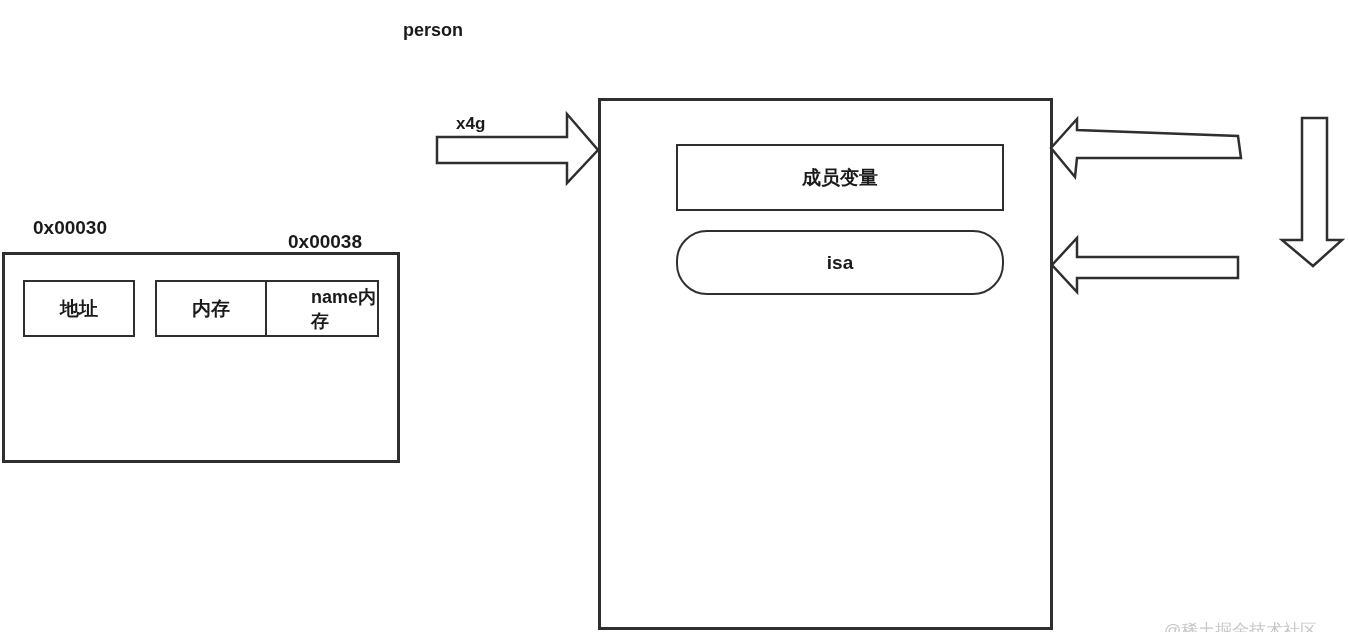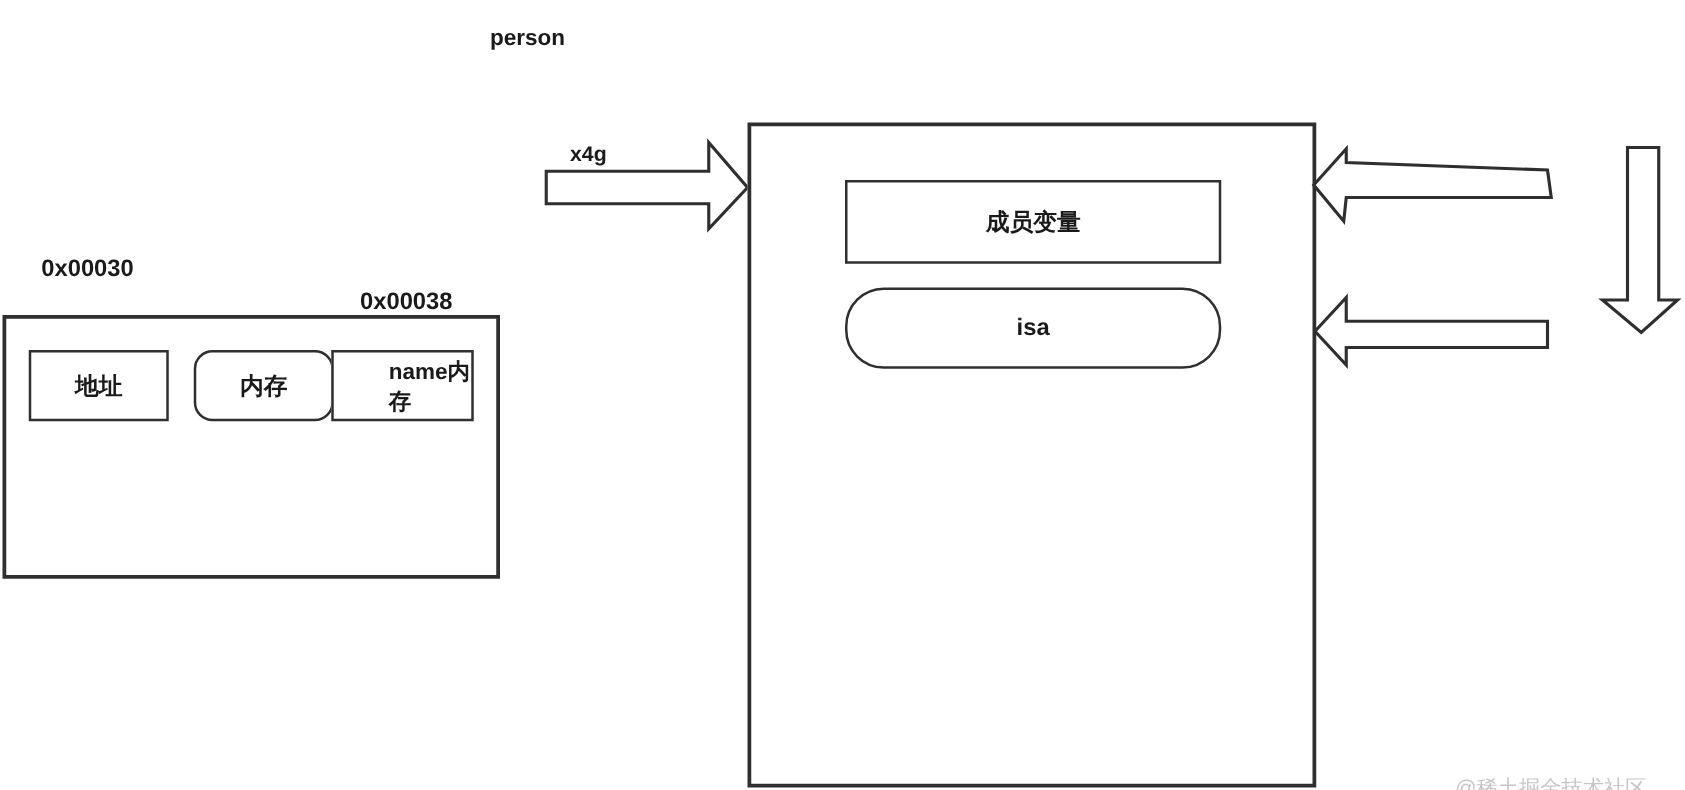--- a/index.html
+++ b/index.html
@@ -17,23 +17,23 @@
     height: 632px;
     background: var(--background);
     overflow: hidden;
   }
   .abs { position: absolute; }
   .label {
     font-weight: 600;
     color: var(--text);
     white-space: nowrap;
   }
-  .person-label   { left: 392px; top: 20px;  font-size: 18px; }
+  .person-label   { left: 403px; top: 20px;  font-size: 18px; }
   .pointer-label  { left: 456px; top: 114px; font-size: 17px; }
-  .addr-left      { left: 33px;  top: 205px; font-size: 19px; }
+  .addr-left      { left: 33px;  top: 217px; font-size: 19px; }
   .addr-right     { left: 288px; top: 231px; font-size: 19px; }
 
   .outline-box {
     position: absolute;
     border: 3px solid var(--stroke);
     background: var(--background);
   }
   .memory-strip { left: 2px;  top: 252px; width: 398px; height: 211px; }
   .object-box   { left: 598px; top: 98px; width: 455px; height: 532px; }
 
@@ -42,24 +42,24 @@
     border: 2.5px solid var(--stroke);
     background: var(--background);
     display: flex;
     align-items: center;
     justify-content: center;
     font-weight: 600;
     color: var(--text);
   }
   .cell { top: 280px; height: 57px; font-size: 19px; }
   .cell-1 { left: 23px;  width: 112px; }
-  .cell-2 { left: 155px; width: 112px; border-radius: 15px; }
+  .cell-2 { left: 155px; width: 112px; }
   .cell-3 { left: 265px; width: 114px; font-size: 18px; padding-left: 44px; }
 
-  .row-box { left: 676px; width: 301px; font-size: 19px; }
+  .row-box { left: 676px; width: 328px; font-size: 19px; }
   .row-1 { top: 144px; height: 67px; }
   .row-2 { top: 230px; height: 65px; border-radius: 31px; }
   .row-3 { top: 306px; height: 56px; }
   .row-4 { top: 373px; height: 54px; }
 
   .arrow-svg { position: absolute; overflow: visible; color: var(--stroke); }
   .arrow-svg polygon {
     fill: var(--background);
     stroke: currentColor;
     stroke-width: 2.5;

